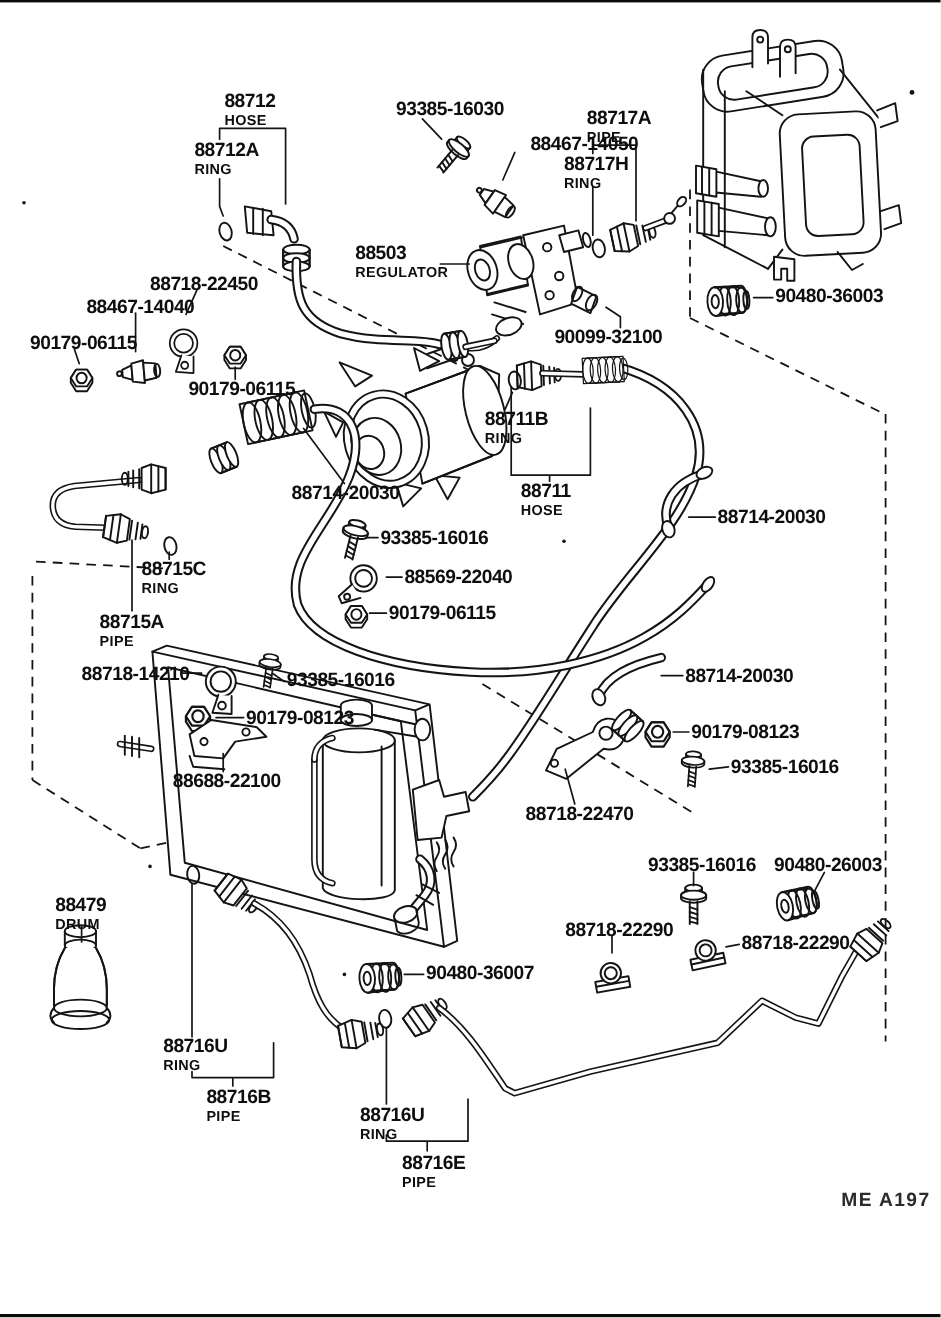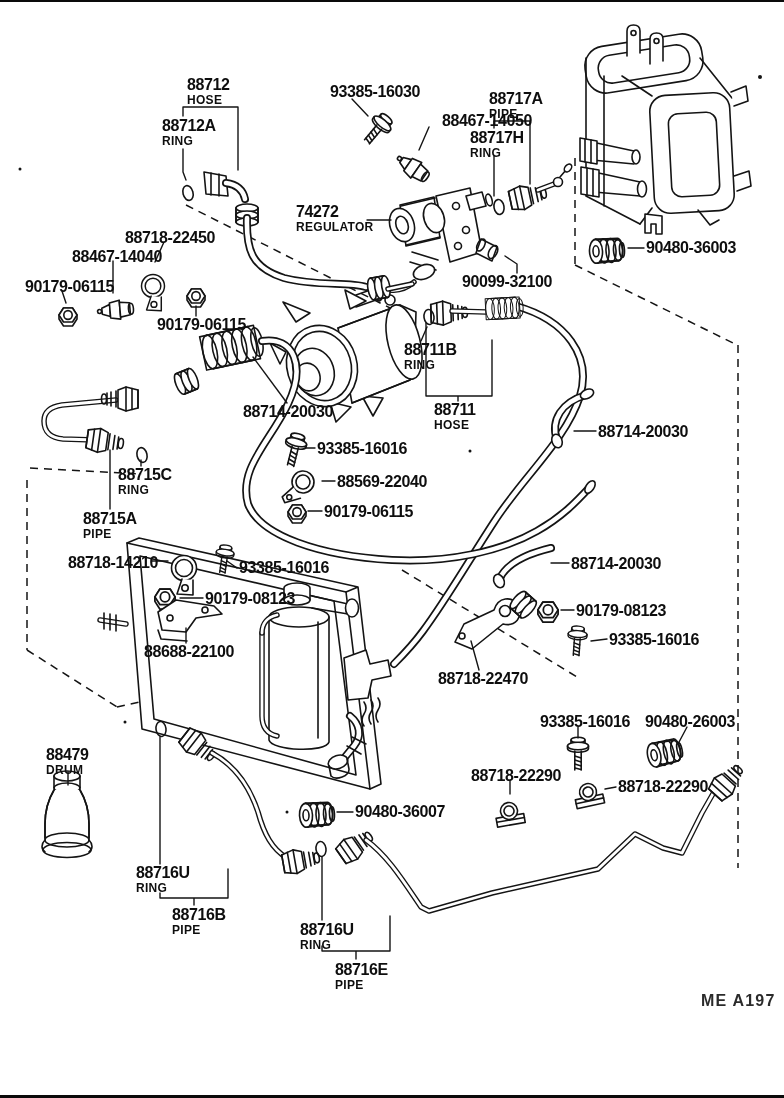--- a/index.html
+++ b/index.html
@@ -409,21 +409,21 @@
   </div>
     <div class="part-label" style="left: 489px; top: 91px;">
     <span class="num">88717A</span>
     <span class="sub">PIPE</span>
   </div>
     <div class="part-label" style="left: 470px; top: 130px;">
     <span class="num">88717H</span>
     <span class="sub">RING</span>
   </div>
     <div class="part-label" style="left: 296px; top: 204px;">
-    <span class="num">74272</span>
+    <span class="num">88503</span>
     <span class="sub">REGULATOR</span>
   </div>
     <div class="part-label" style="left: 125px; top: 230px;">
     <span class="num">88718-22450</span>
 
   </div>
     <div class="part-label" style="left: 72px; top: 249px;">
     <span class="num">88467-14040</span>
 
   </div>

